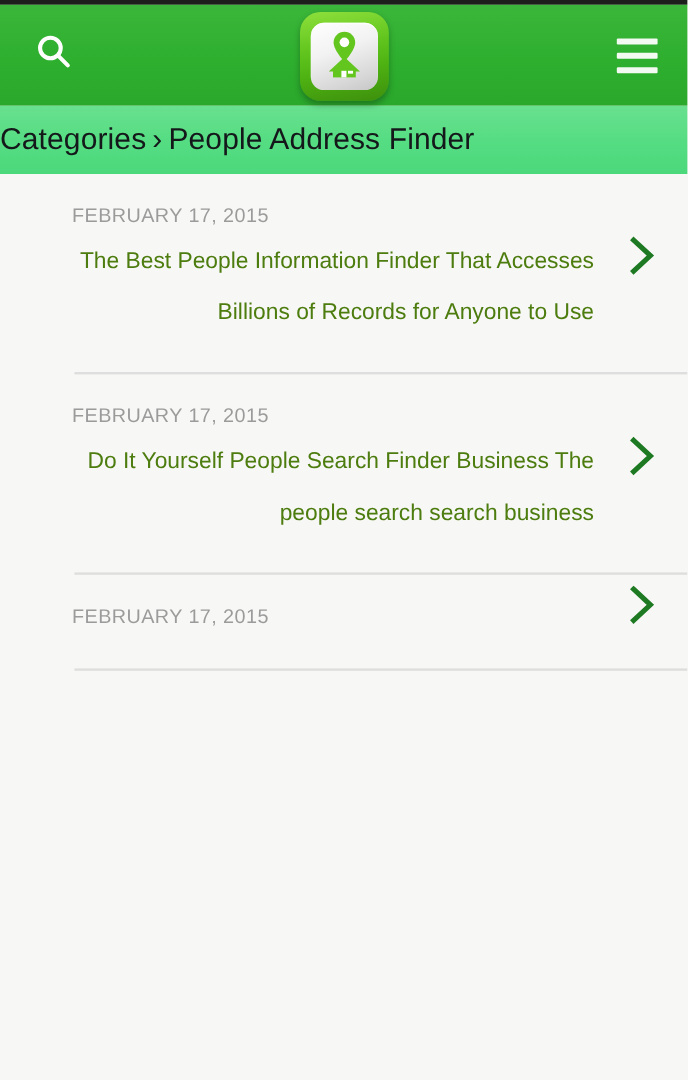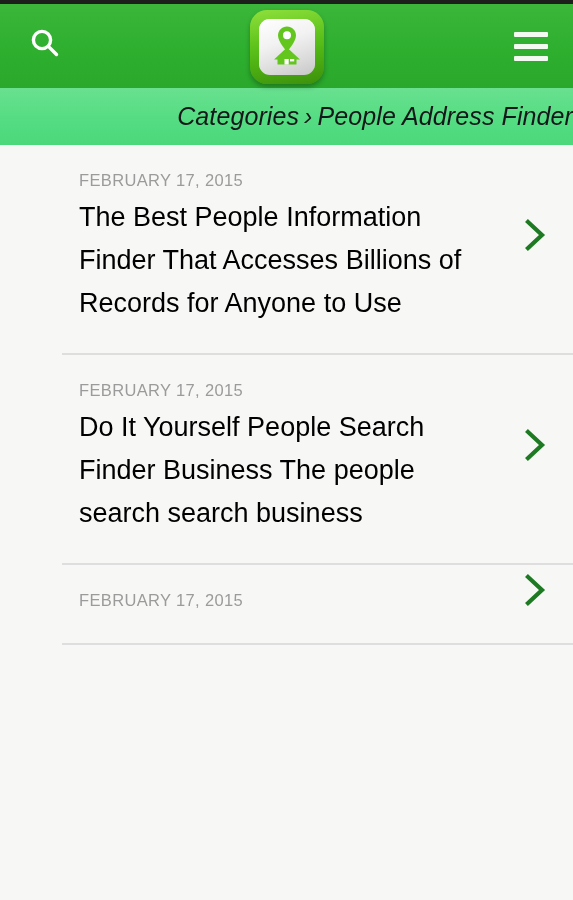--- a/index.html
+++ b/index.html
@@ -67,21 +67,21 @@
     background:linear-gradient(160deg,#ffffff 0%,#f2f2f2 40%,#d8d8d8 78%,#c6c6c6 100%);
     display:flex; align-items:center; justify-content:center;
     box-shadow:inset 0 1px 1px rgba(255,255,255,0.9);
   }
 
   
   .breadcrumb-bar{
     height:57px;
     width:100%;
     background:linear-gradient(180deg,#69e08f 0%,#56dd83 50%,#4bd87b 100%);
-    display:flex; align-items:center; justify-content:flex-end;font-style:italic;
+    display:flex; align-items:center; justify-content:flex-start;
   }
   .breadcrumb{
     font-size:25px;
     color:#14181a;
     letter-spacing:0.1px;
     white-space:nowrap;
   }
   .crumb{ cursor:pointer; }
   .crumb-sep{ margin:0 5px; color:#14181a; }
 
@@ -93,36 +93,37 @@
     overflow:hidden;
   }
   .article-row{
     position:relative;
     display:flex;
     align-items:flex-start;
     padding:26px 0 0 0;
     cursor:pointer;
   }
   .article-text{
-    padding-left:79px;
+    padding-left:60px;
     padding-right:78px;
     width:100%;
   }
   .article-date{
     font-size:16.5px;
     color:#9b9b9b;
     letter-spacing:0.35px;
     margin-bottom:5px;
     line-height:1.2;
   }
   .article-title{
-    font-size:27px;
+    font-size:19px;
     line-height:43px;
-    color:#000000;
+    color:#4d7c0f;
     font-weight:400;
+    text-align:right;
   }
   .chevron{
     position:absolute;
     right:18px;
     top:50%;
     transform:translateY(-50%);
     width:40px; height:40px;
     display:flex; align-items:center; justify-content:center;
   }
   .divider{

